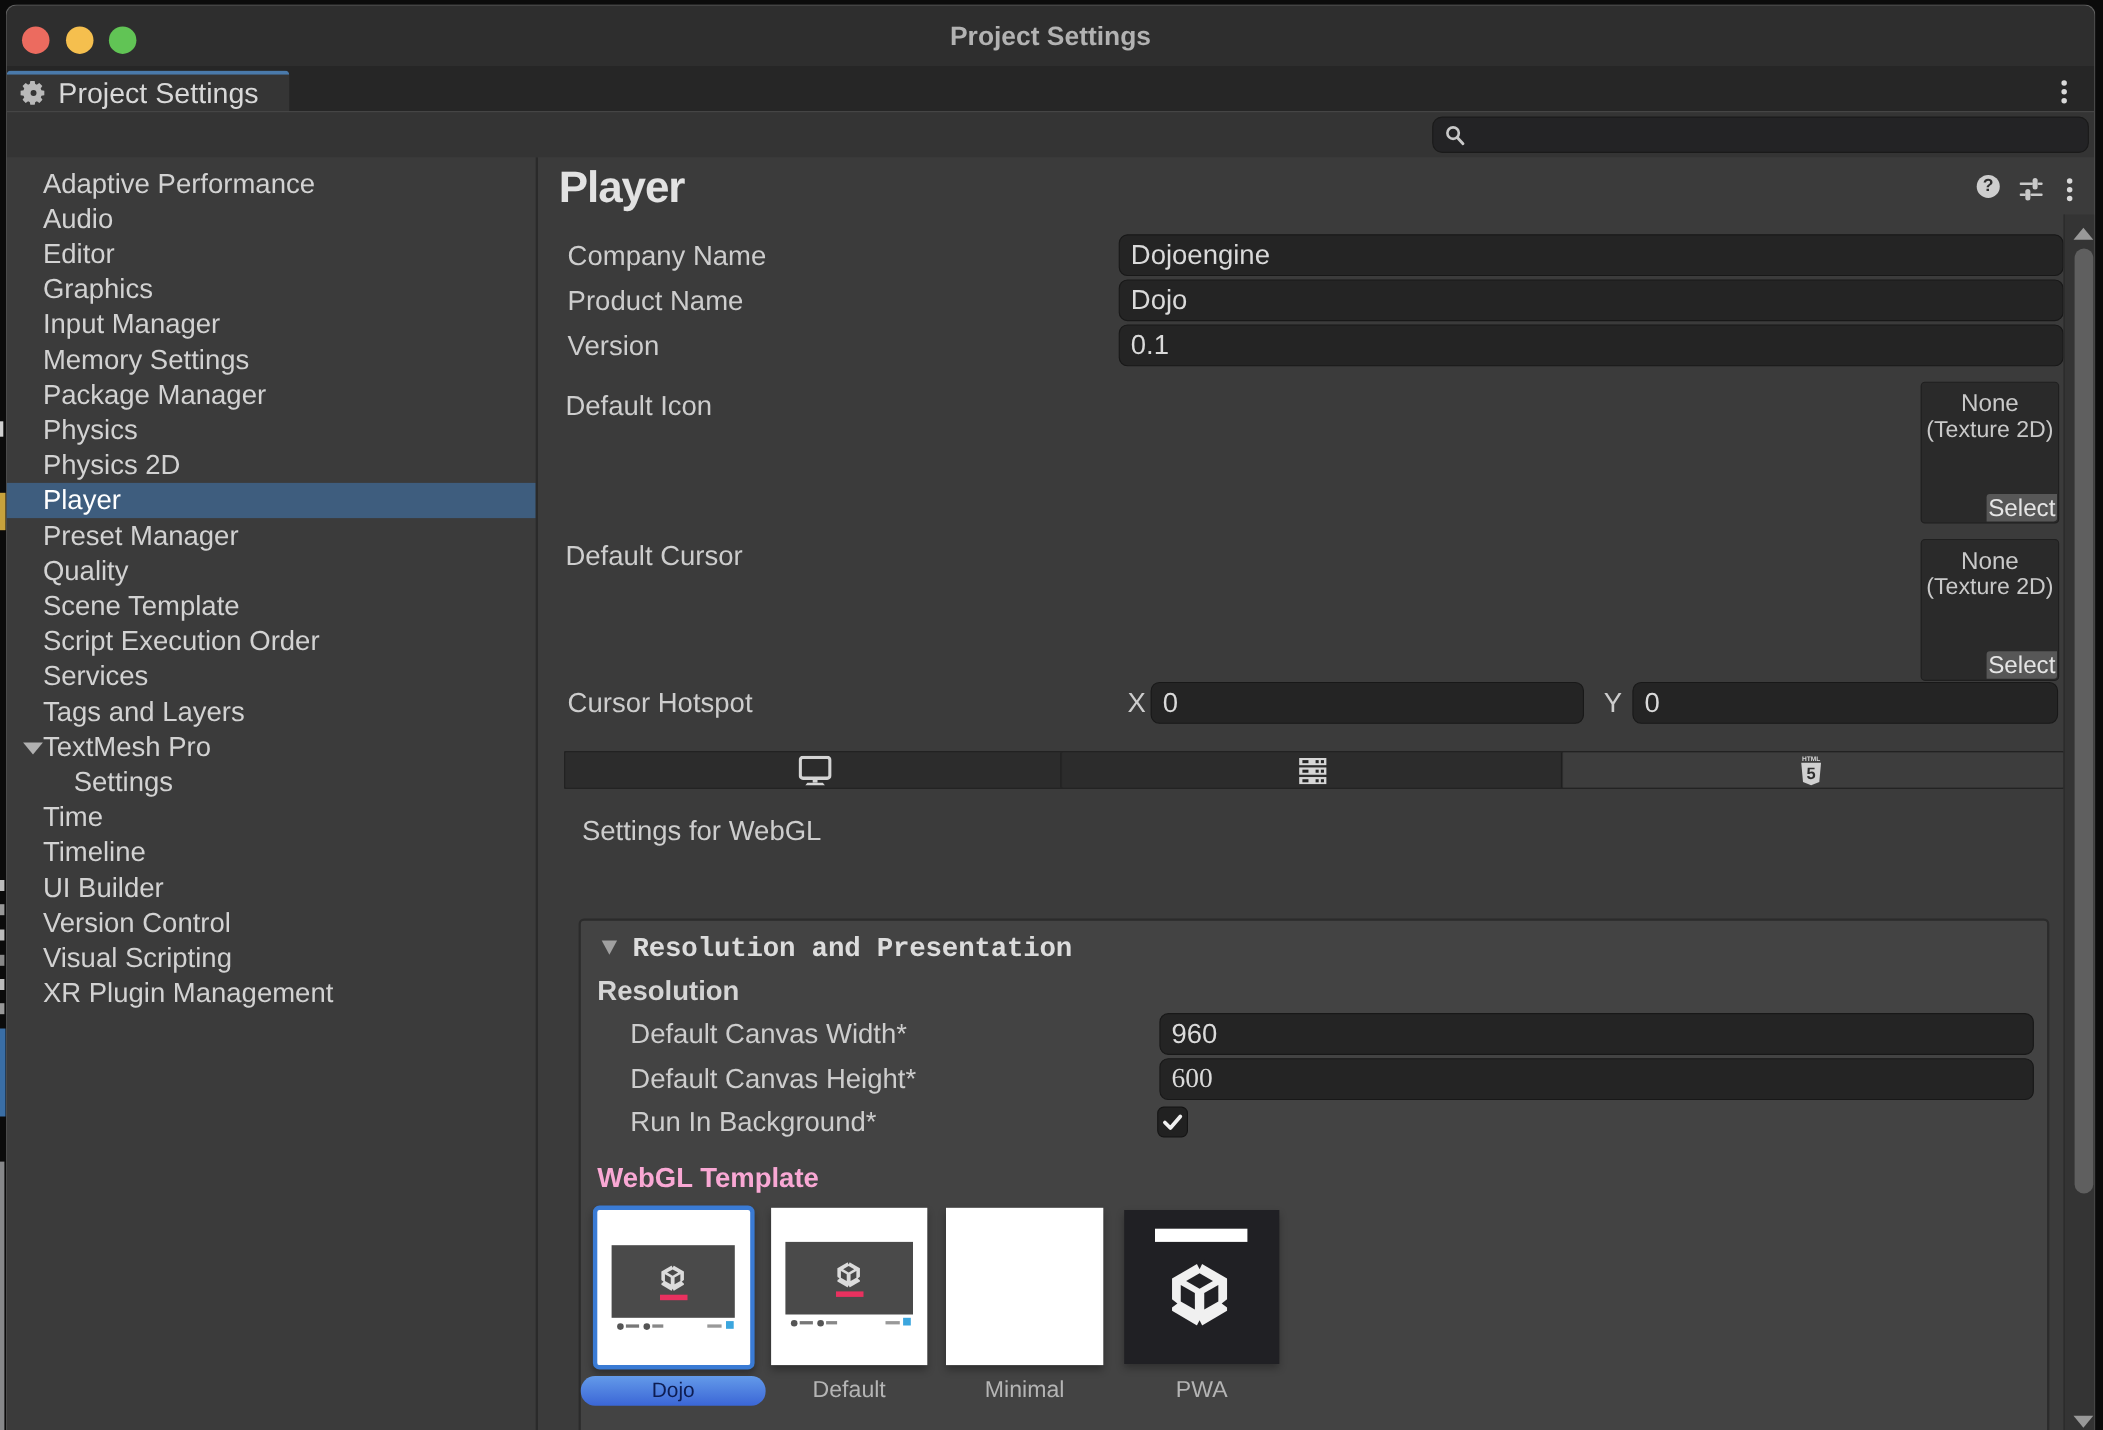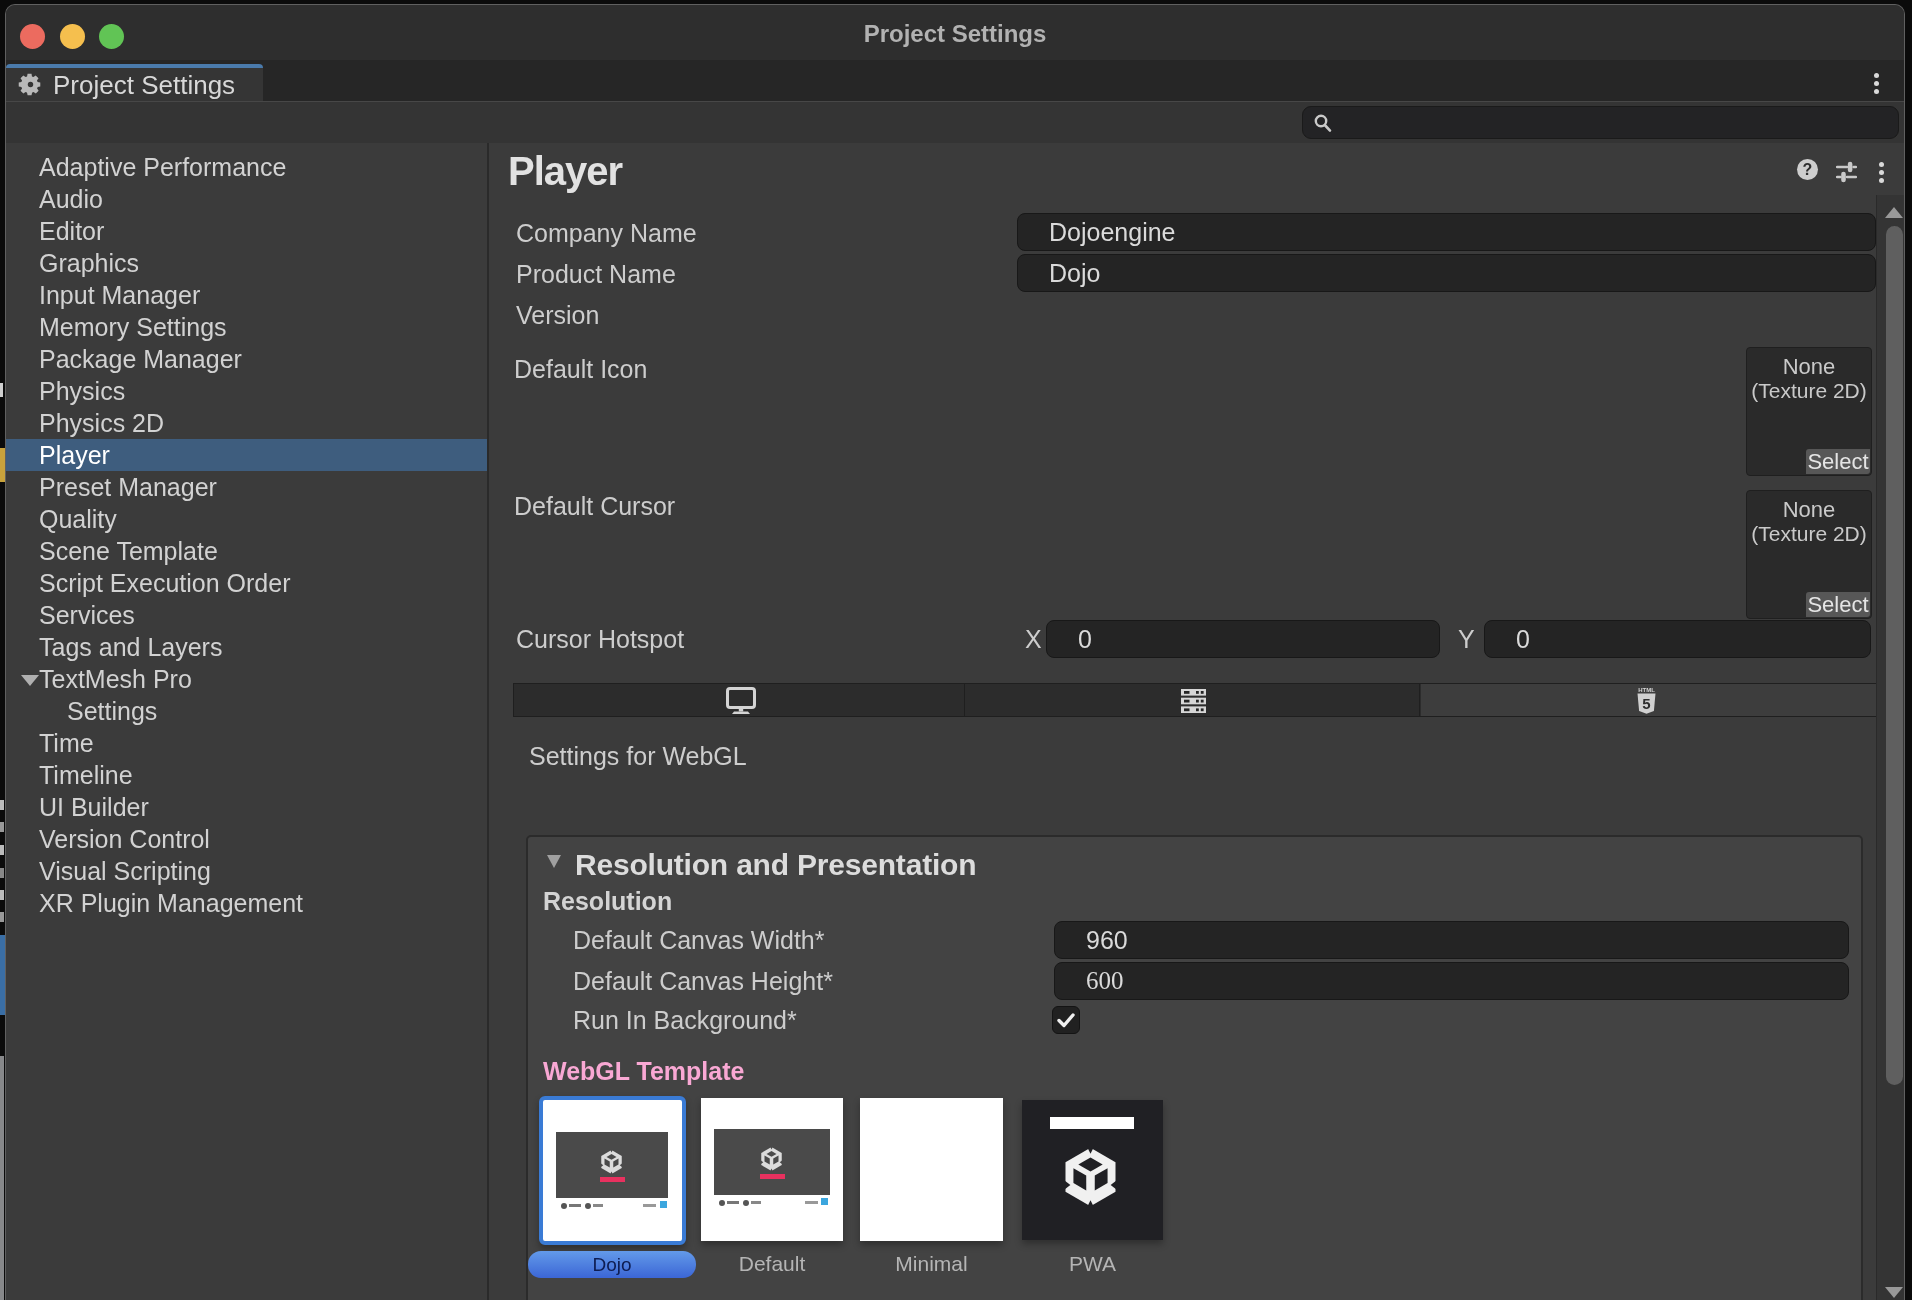--- a/index.html
+++ b/index.html
@@ -33,21 +33,21 @@
   .sitem { position:absolute; left:0; width:481px; height:32px; line-height:32px; font-size:25px;
     color:#d2d2d2; }
   .sitem .t { position:absolute; left:33px; }
   .sitem.ind .t { left:61px; }
   .sitem.sel { background:#3e5d7e; color:#ffffff; }
   
   #main { position:absolute; left:0; top:0; width:100%; height:100%; }
   .rowlabel { position:absolute; font-size:25px; color:#cdcdcd; height:32px; line-height:32px; }
   .field { position:absolute; background:#242424; border:1px solid #181818; border-radius:8px;
     font-size:25px; color:#dadada; }
-  .field .v { position:absolute; left:10px; top:0; bottom:0; display:flex; align-items:center;margin-left:21px; }
+  .field .v { position:absolute; left:10px; top:0; bottom:0; display:flex; align-items:center; }
   .texbox { position:absolute; width:126px; height:129px; background:#2a2a2a;
     border:1px solid #1f1f1f; border-radius:4px; }
   .texbox .n1 { position:absolute; top:6px; width:100%; text-align:center; font-size:22px; color:#c9c9c9; }
   .texbox .n2 { position:absolute; top:31px; width:100%; text-align:center; font-size:21px; color:#c9c9c9; white-space:nowrap; }
   .selbtn { position:absolute; right:1px; bottom:1px; width:64px; height:25px; background:#575757;
     border-radius:3px 0 3px 0; font-size:22px; color:#e5e5e5; text-align:center; line-height:25px; }
   
   #platbar { position:absolute; left:507px; top:540px; width:1363px; height:34px;
     background:#2c2c2c; border:1px solid #1f1f1f; }
   .ptab { position:absolute; top:0; height:32px; }
@@ -193,20 +193,23 @@
 
       <div class="rowlabel" style="left:510px; top:74px;">Company Name</div>
       <div class="field" style="left:1011px; top:70px; width:859px; height:38px;">
           <span class="v">Dojoengine</span>
         </div>
       <div class="rowlabel" style="left:510px; top:115px;">Product Name</div>
       <div class="field" style="left:1011px; top:111px; width:859px; height:38px;">
           <span class="v">Dojo</span>
         </div>
       <div class="rowlabel" style="left:510px; top:156px;">Version</div>
+      <div class="field" style="left:1011px; top:152px; width:859px; height:38px;">
+          <span class="v">0.1</span>
+        </div>
 
       <div class="rowlabel" style="left:508px; top:210px;">Default Icon</div>
       <div class="texbox" style="left:1740px; top:204px;">
         <div class="n1">None</div>
           <div class="n2">(Texture 2D)</div>
         <div class="selbtn">Select</div>
       </div>
       <div class="rowlabel" style="left:508px; top:347px;">Default Cursor</div>
       <div class="texbox" style="left:1740px; top:347px;">
         <div class="n1">None</div>
@@ -258,21 +261,21 @@
             <text x="10.5" y="22.5" font-size="15" font-weight="bold" fill="#2e2e2e" text-anchor="middle" font-family="Liberation Sans">5</text>
           </svg>
         </div>
       </div>
 
       <div class="rowlabel" style="left:523px; top:597px;">Settings for WebGL</div>
 
 
       <div class="box" style="left:520px; top:692px; height:475px;">
         <div class="abs" style="left:19px; top:18px; width:0; height:0; border-left:7px solid transparent; border-right:7px solid transparent; border-top:13px solid #a0a0a0;"></div>
-        <div class="abs bold" style="left:47px; top:11px; font-size:30px; letter-spacing:-0.2px; color:#dcdcdc;">Resolution and Presentation</div>
+        <div class="abs bold" style="left:47px; top:11px; font-size:25px; letter-spacing:-0.2px; color:#dcdcdc;font-family:Liberation Mono, monospace;">Resolution and Presentation</div>
         <div class="abs bold" style="left:15px; top:50px; font-size:25px; color:#d4d4d4;">Resolution</div>
 
         <div class="rowlabel" style="left:45px; top:87px;">Default Canvas Width*</div>
         <div class="field" style="left:526px; top:84px; width:795px; height:38px;">
             <span class="v">960</span>
           </div>
         <div class="rowlabel" style="left:45px; top:128px;">Default Canvas Height*</div>
         <div class="field" style="left:526px; top:125px; width:795px; height:38px;font-family:Liberation Serif, serif;">
             <span class="v">600</span>
           </div>

